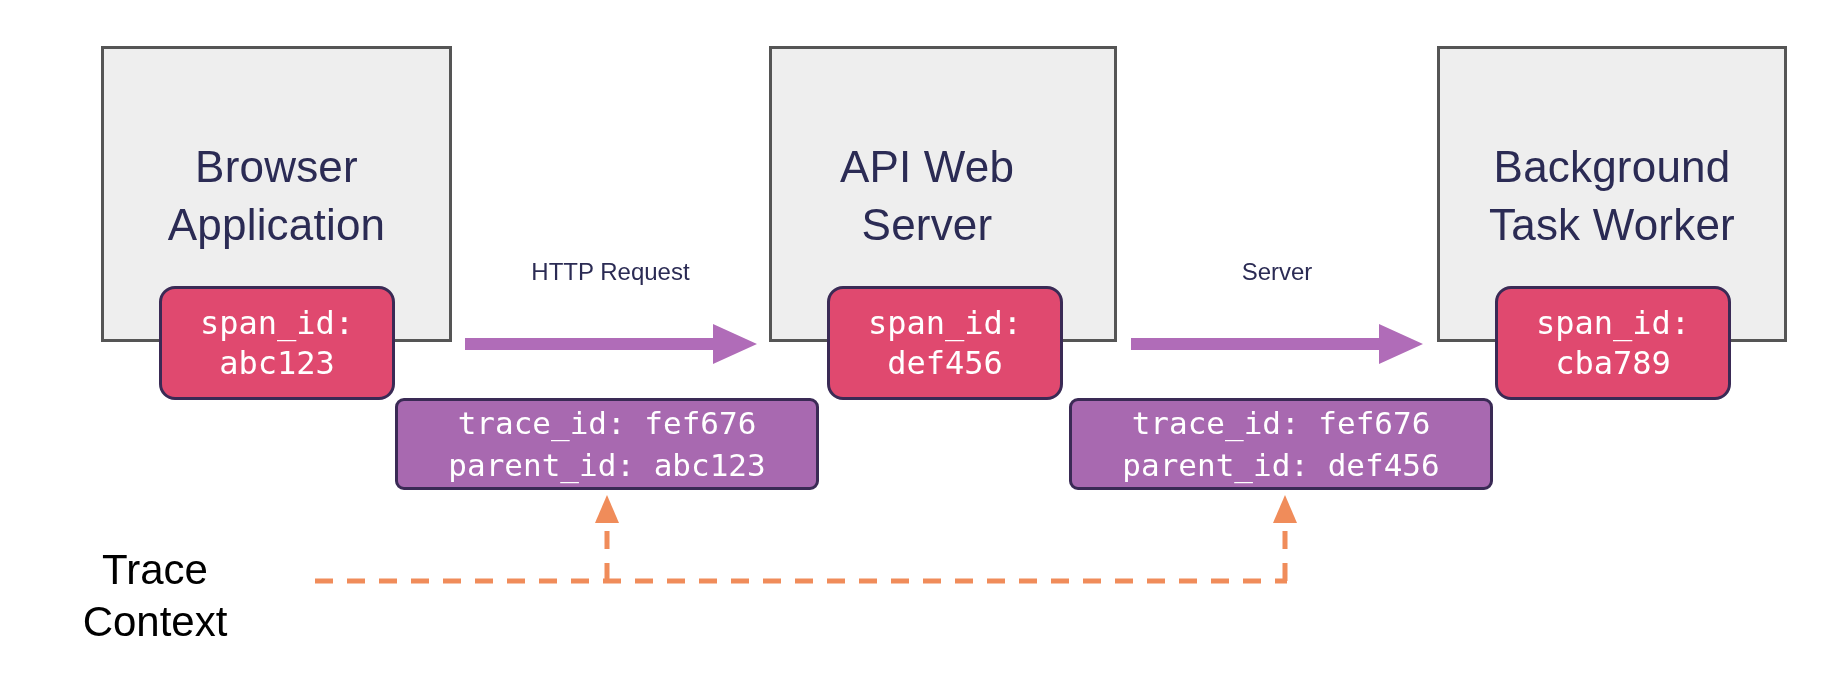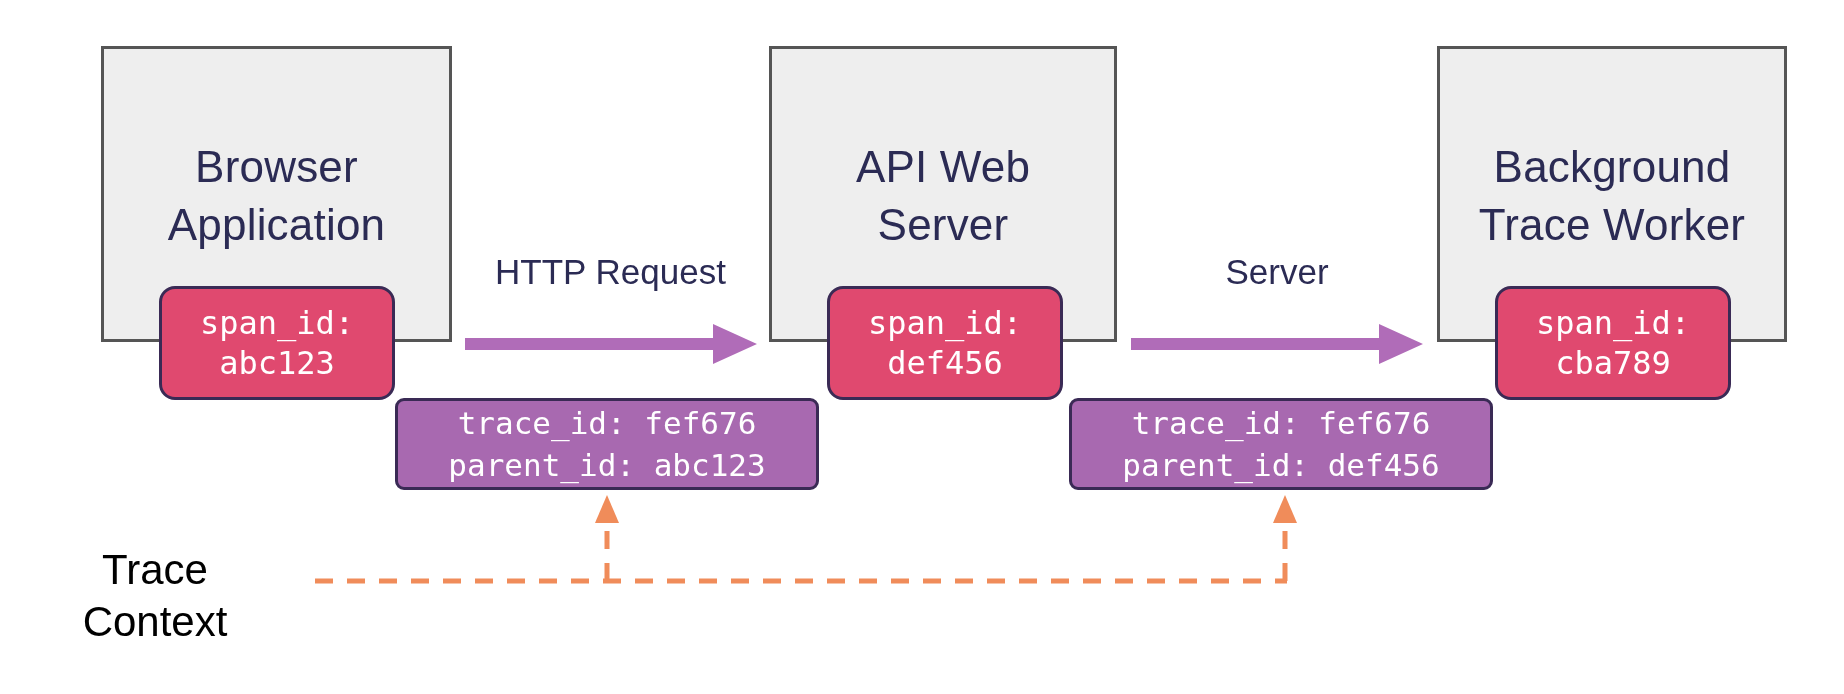--- a/index.html
+++ b/index.html
@@ -77,21 +77,21 @@
 
   
   .flow-arrow {
     position: absolute;
     height: 44px;
   }
   .flow-label {
     position: absolute;
     text-align: center;
     color: #2b2b54;
-    font-size: 35px;
+    font-size: 24px;
     line-height: 38px;
     white-space: nowrap;
   }
 
   
   .bracket {
     position: absolute;
   }
 
   .side-label {
@@ -106,26 +106,26 @@
 </head>
 <body>
 
 <div id="canvas">
 
   <div class="node-box" style="left:84px; top:46px; width:351px; height:296px;"></div>
   <div class="node-title" style="left:84px; top:138px; width:351px;">Browser
 Application</div>
 
   <div class="node-box" style="left:752px; top:46px; width:348px; height:296px;"></div>
-  <div class="node-title" style="left:752px; top:138px; width:348px;">API Web
+  <div class="node-title" style="left:736px; top:138px; width:348px;">API Web
 Server</div>
 
   <div class="node-box" style="left:1420px; top:46px; width:350px; height:296px;"></div>
   <div class="node-title" style="left:1412px; top:138px; width:366px;">Background
-Trace Worker</div>
+Task Worker</div>
 
   <div class="flow-label" style="left:435px; top:253px; width:317px;">HTTP Request</div>
   <svg class="flow-arrow" style="left:448px; top:322px; width:294px;" viewBox="0 0 294 44">
     <path d="M0,16 L248,16 L248,2 L292,22 L248,42 L248,28 L0,28 Z" fill="#b06cb8"></path>
   </svg>
 
   <div class="flow-label" style="left:1100px; top:253px; width:320px;">Server</div>
   <svg class="flow-arrow" style="left:1114px; top:322px; width:294px;" viewBox="0 0 294 44">
     <path d="M0,16 L248,16 L248,2 L292,22 L248,42 L248,28 L0,28 Z" fill="#b06cb8"></path>
   </svg>

